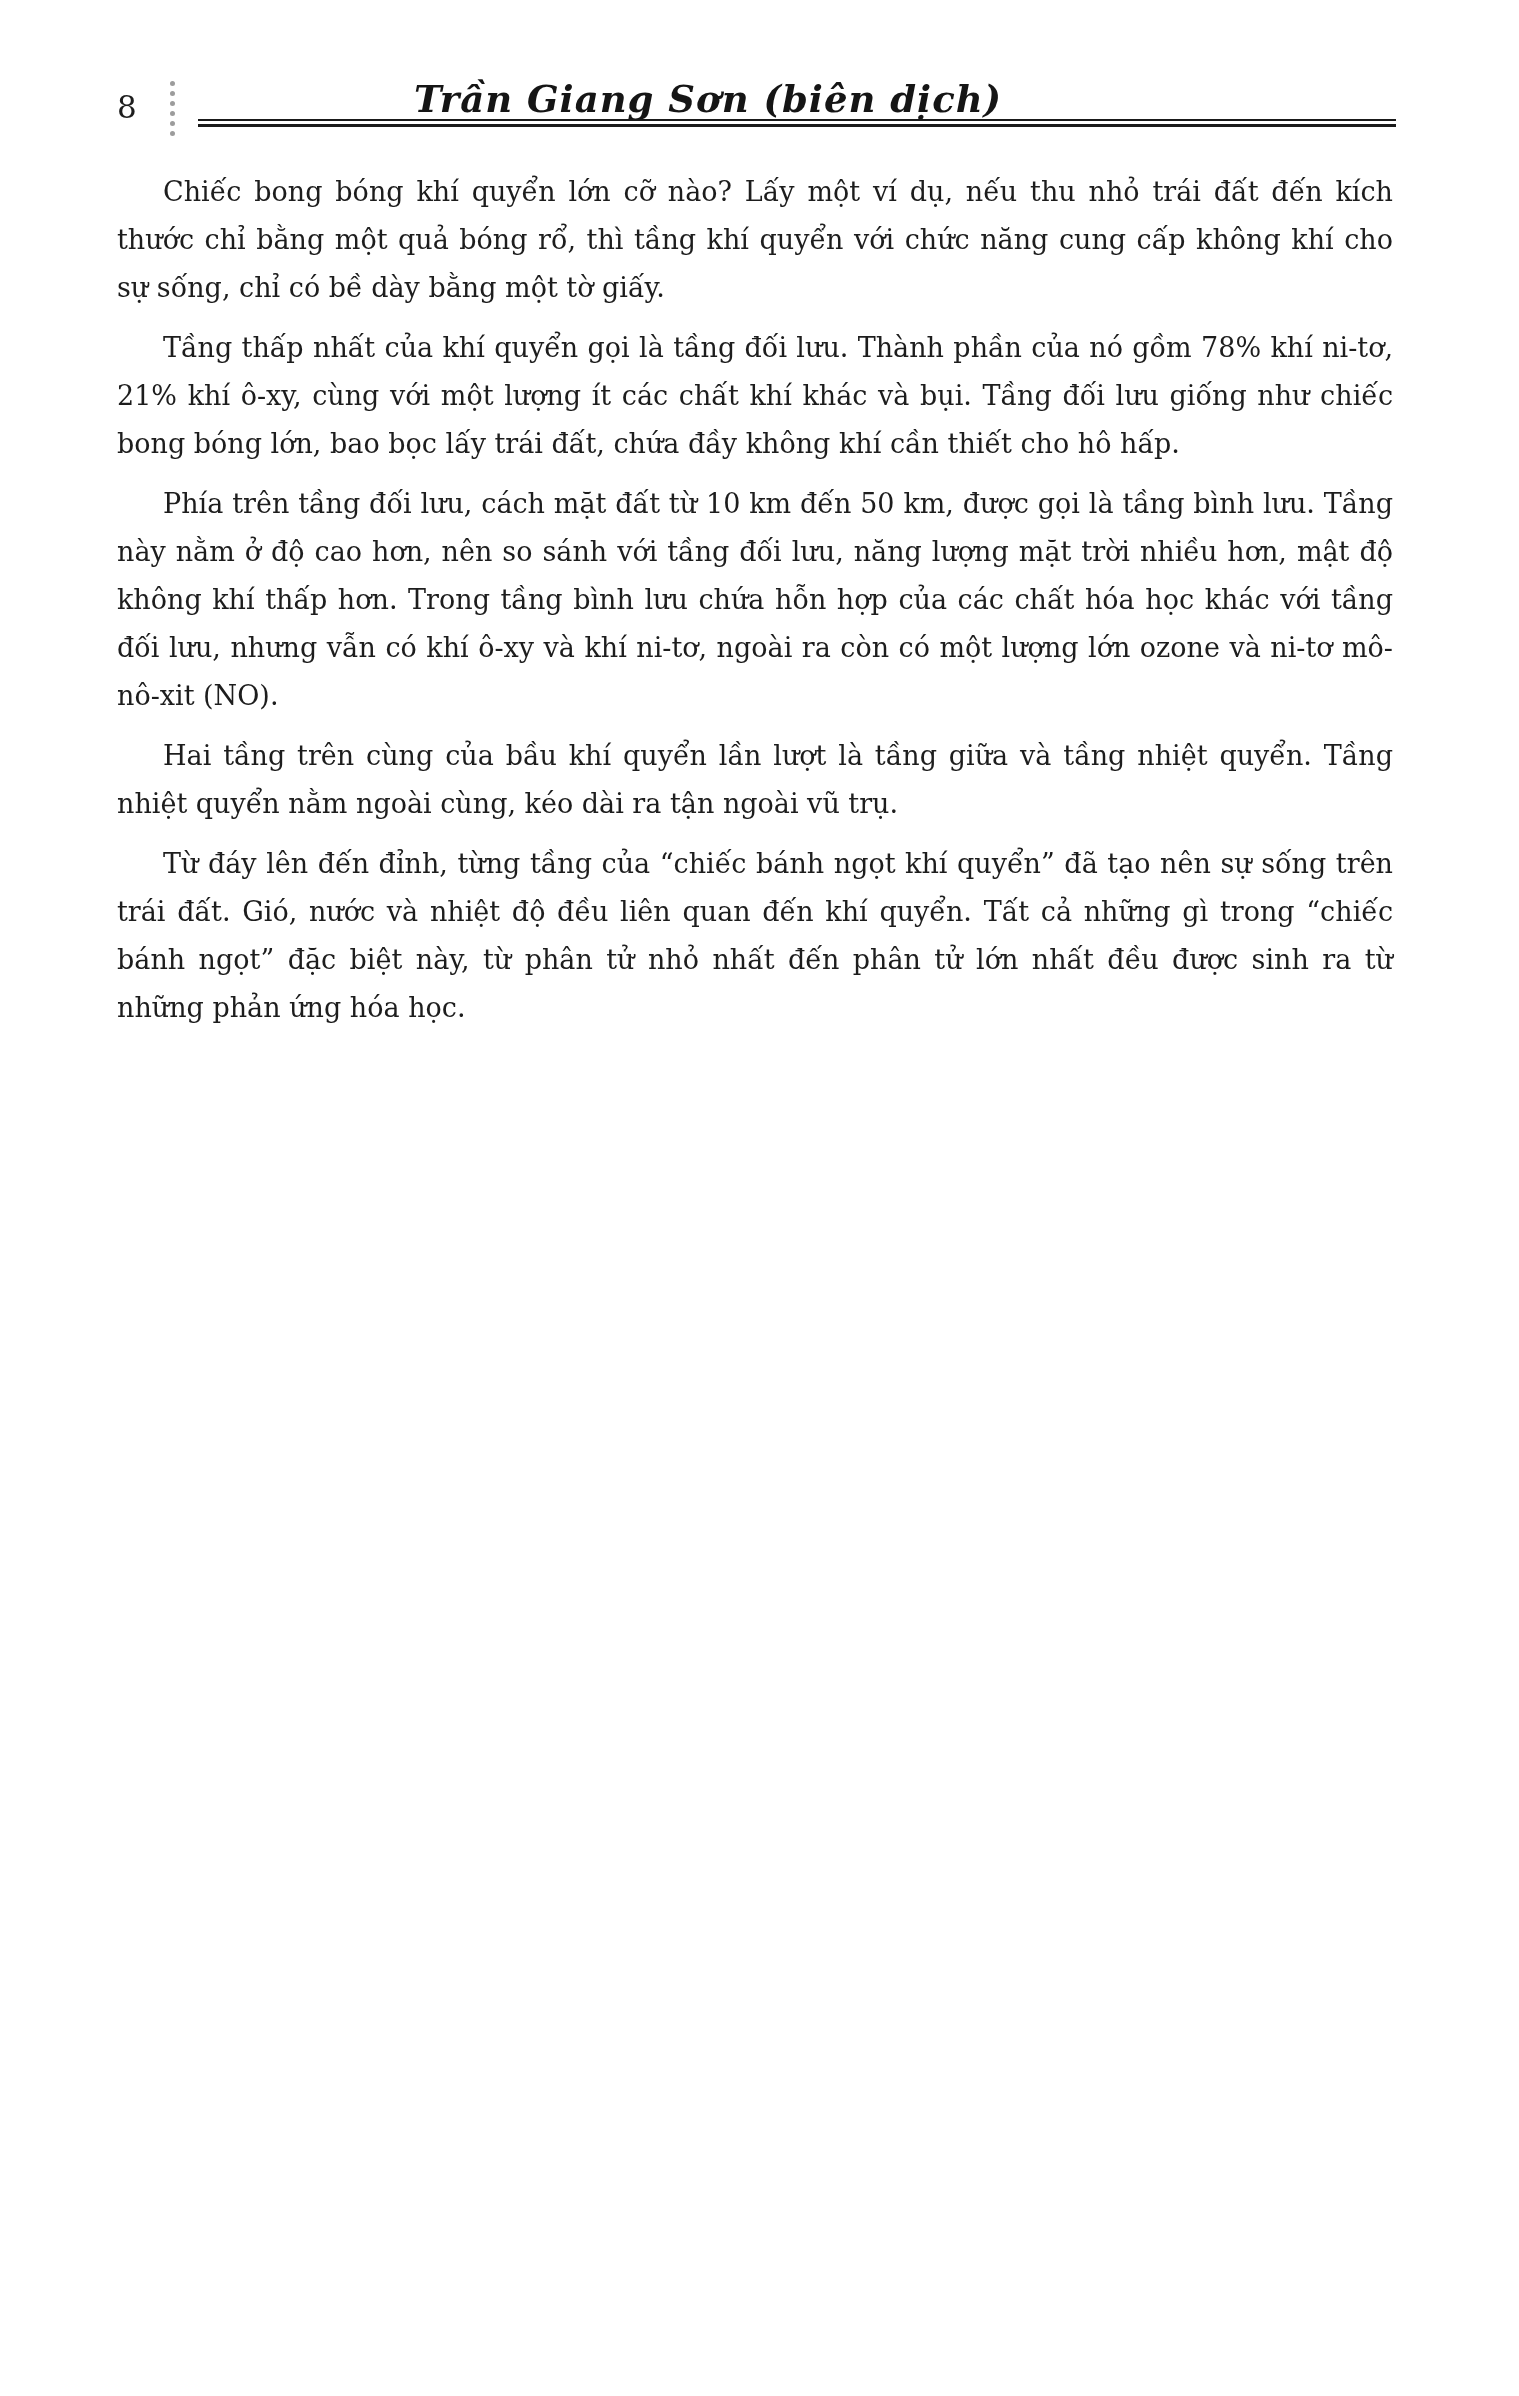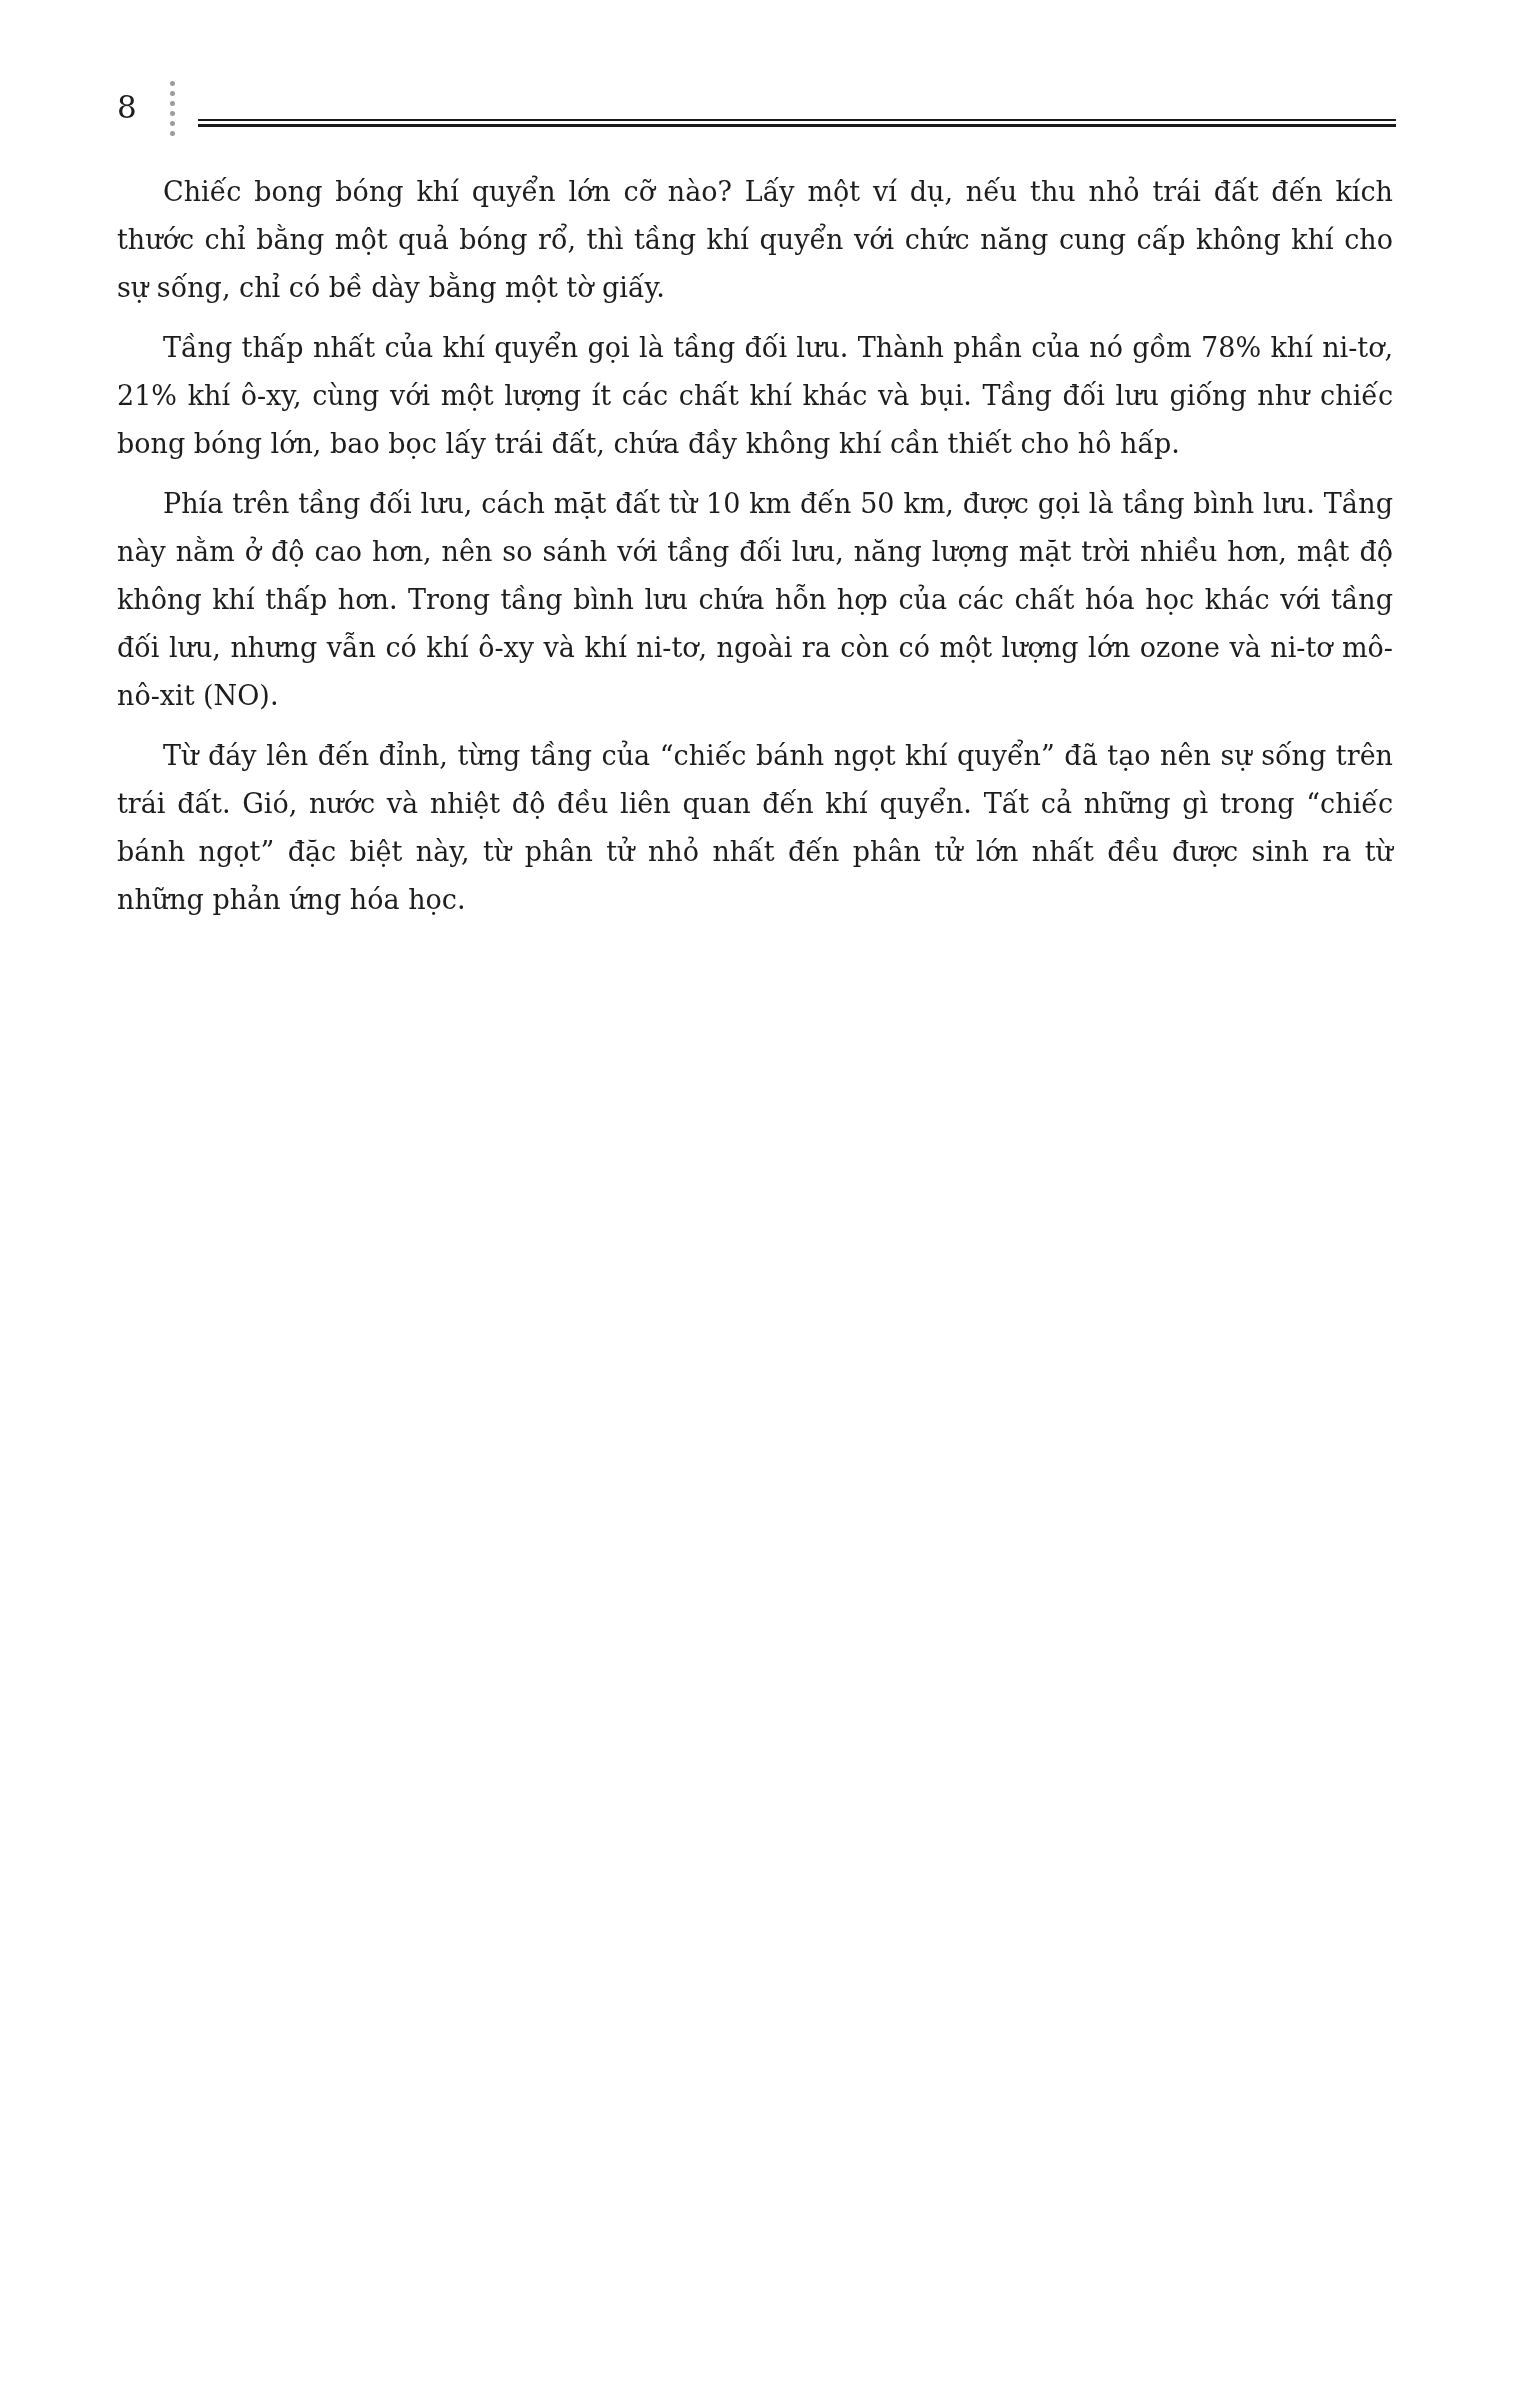--- a/index.html
+++ b/index.html
@@ -70,24 +70,28 @@
 </style>
 </head>
 <body>
 
 <div class="page">
 
   <div class="page-number">8</div>
 
   <div class="dotted-divider"></div>
 
+  <div class="header-title-wrap">
+    <span class="header-title">Trần Giang Sơn (biên dịch)</span>
+  </div>
 
   <div class="header-rule"></div>
 
   <div class="content">
     <p class="para">Chiếc bong bóng khí quyển lớn cỡ nào? Lấy một ví dụ, nếu thu nhỏ trái đất đến kích thước chỉ bằng một quả bóng rổ, thì tầng khí quyển với chức năng cung cấp không khí cho sự sống, chỉ có bề dày bằng một tờ giấy.</p>
     <p class="para">Tầng thấp nhất của khí quyển gọi là tầng đối lưu. Thành phần của nó gồm 78% khí ni-tơ, 21% khí ô-xy, cùng với một lượng ít các chất khí khác và bụi. Tầng đối lưu giống như chiếc bong bóng lớn, bao bọc lấy trái đất, chứa đầy không khí cần thiết cho hô hấp.</p>
     <p class="para">Phía trên tầng đối lưu, cách mặt đất từ 10 km đến 50 km, được gọi là tầng bình lưu. Tầng này nằm ở độ cao hơn, nên so sánh với tầng đối lưu, năng lượng mặt trời nhiều hơn, mật độ không khí thấp hơn. Trong tầng bình lưu chứa hỗn hợp của các chất hóa học khác với tầng đối lưu, nhưng vẫn có khí ô-xy và khí ni-tơ, ngoài ra còn có một lượng lớn ozone và ni-tơ mô-nô-xit (NO).</p>
+    <p class="para">Hai tầng trên cùng của bầu khí quyển lần lượt là tầng giữa và tầng nhiệt quyển. Tầng nhiệt quyển nằm ngoài cùng, kéo dài ra tận ngoài vũ trụ.</p>
     <p class="para">Từ đáy lên đến đỉnh, từng tầng của “chiếc bánh ngọt khí quyển” đã tạo nên sự sống trên trái đất. Gió, nước và nhiệt độ đều liên quan đến khí quyển. Tất cả những gì trong “chiếc bánh ngọt” đặc biệt này, từ phân tử nhỏ nhất đến phân tử lớn nhất đều được sinh ra từ những phản ứng hóa học.</p>
   </div>
 
 </div>
 
 
 </body></html>

